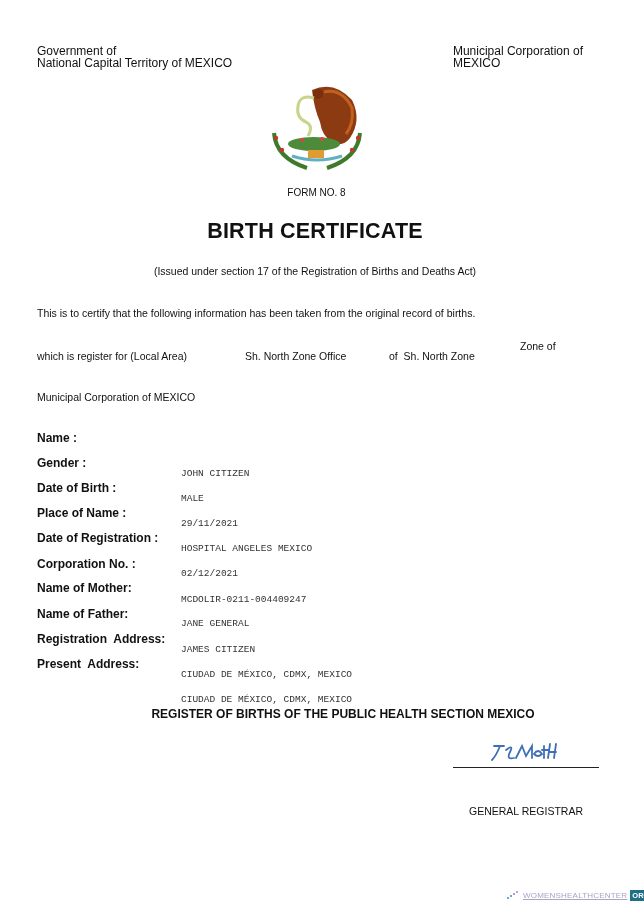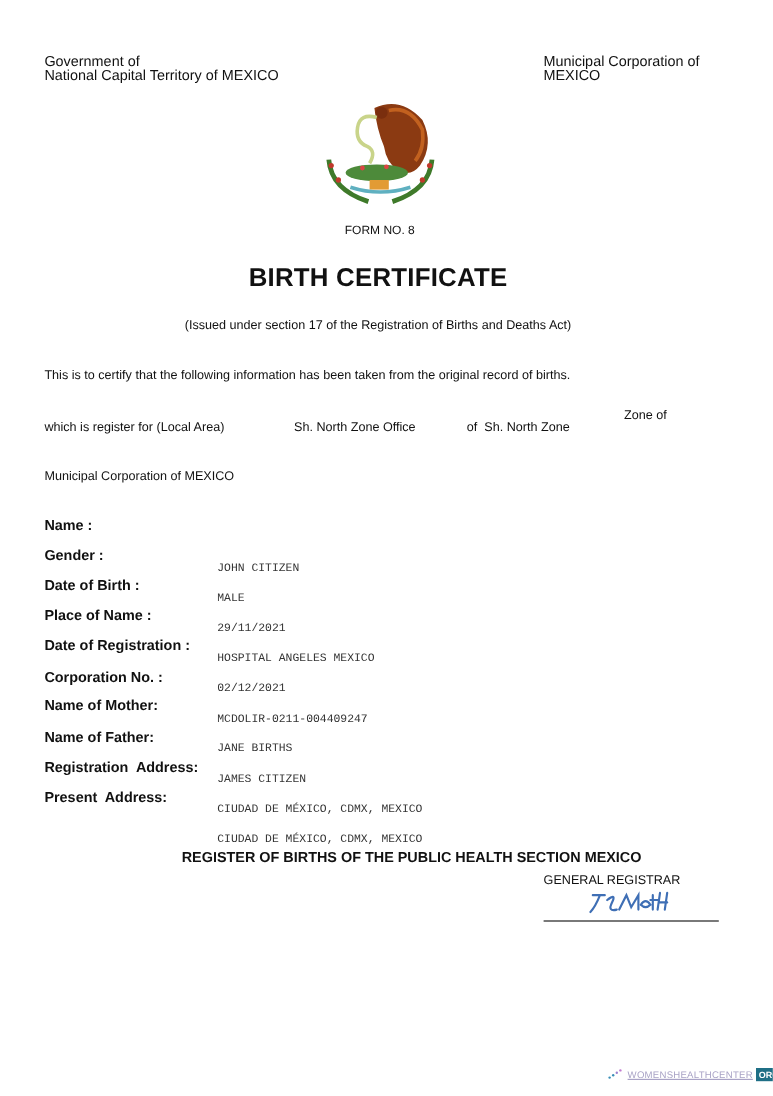--- a/index.html
+++ b/index.html
@@ -22,21 +22,21 @@
     .zone-of-pre { left: 389px; top: 350px; }
     .zone-of { left: 520px; top: 340px; }
     .muni { left: 37px; top: 391px; }
     .fields { left: 37px; top: 431px; }
     .row { position: absolute; left: 0; height: 16px; white-space: nowrap; }
     .lbl { position: absolute; left: 0; font-size: 12px; font-weight: bold; }
     .val { position: absolute; font-family: Liberation Mono, monospace; font-size: 9.5px; color: #333; top: 1px; margin-top: 36px; }
     .footer-title { left: 0; width: 630px; top: 707px; text-align: center; font-size: 12px; font-weight: bold; padding-left: 28px; }
     .sig { left: 488px; top: 740px; width: 80px; height: 26px; }
     .sig-line { left: 453px; top: 767px; width: 146px; height: 1px; background: #222; }
-    .registrar { left: 453px; top: 728px; width: 146px; text-align: left; font-size: 10.5px; }
+    .registrar { left: 453px; top: 805px; width: 146px; text-align: center; font-size: 10.5px; }
     .wm { left: 506px; top: 887px; height: 16px; display: flex; align-items: center; gap: 3px; }
     .wm-text { font-size: 8px; color: #a9a3c6; letter-spacing: 0.2px; text-decoration: underline; }
     .wm-org { font-size: 7.5px; color: #fff; background: #1f6f86; padding: 1px 2px; font-weight: bold; }
   </style>
 </head>
 <body>
 
 <div class="abs hdr hdr-left">
   <div>Government of</div>
   <div>National Capital Territory of MEXICO</div>
@@ -102,21 +102,21 @@
   <div class="row" style="top:100px">
     <span class="lbl">Date of Registration :</span>
     <span class="val" style="left:144px">02/12/2021</span>
   </div>
   <div class="row" style="top:126px">
     <span class="lbl">Corporation No. :</span>
     <span class="val" style="left:144px">MCDOLIR-0211-004409247</span>
   </div>
   <div class="row" style="top:150px">
     <span class="lbl">Name of Mother:</span>
-    <span class="val" style="left:144px">JANE BIRTHS</span>
+    <span class="val" style="left:144px">JANE GENERAL</span>
   </div>
   <div class="row" style="top:176px">
     <span class="lbl">Name of Father:</span>
     <span class="val" style="left:144px">JAMES CITIZEN</span>
   </div>
   <div class="row" style="top:201px">
     <span class="lbl" style="white-space:pre">Registration  Address:</span>
     <span class="val" style="left:144px">CIUDAD DE MÉXICO, CDMX, MEXICO</span>
   </div>
   <div class="row" style="top:226px">

